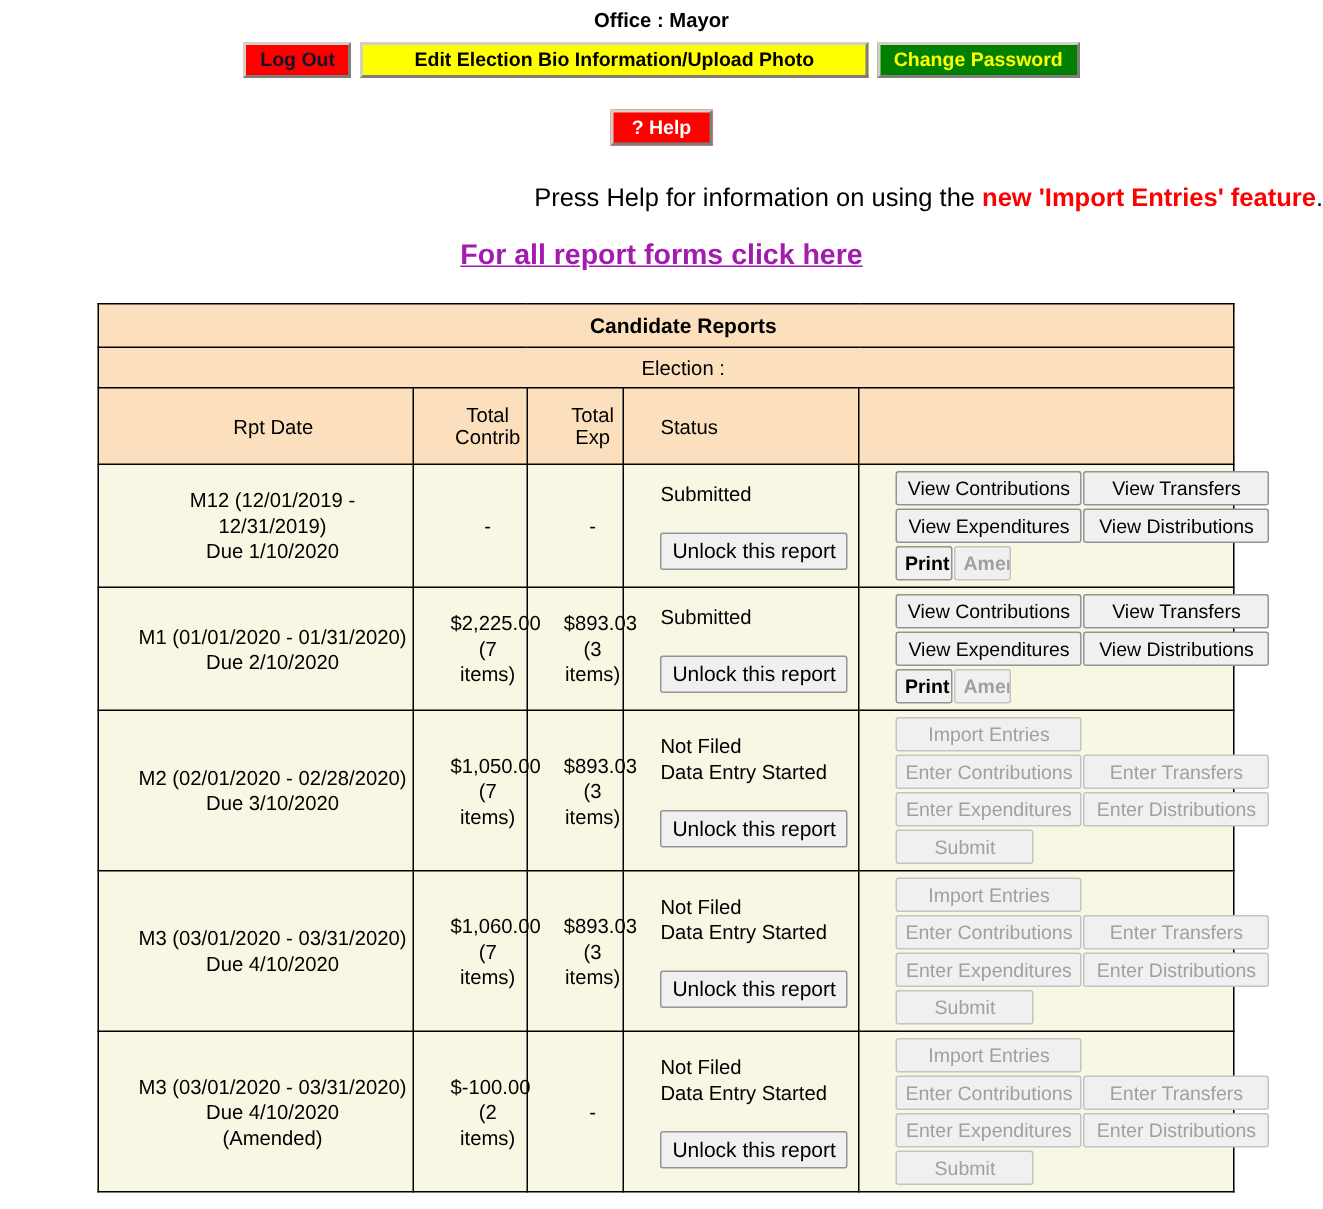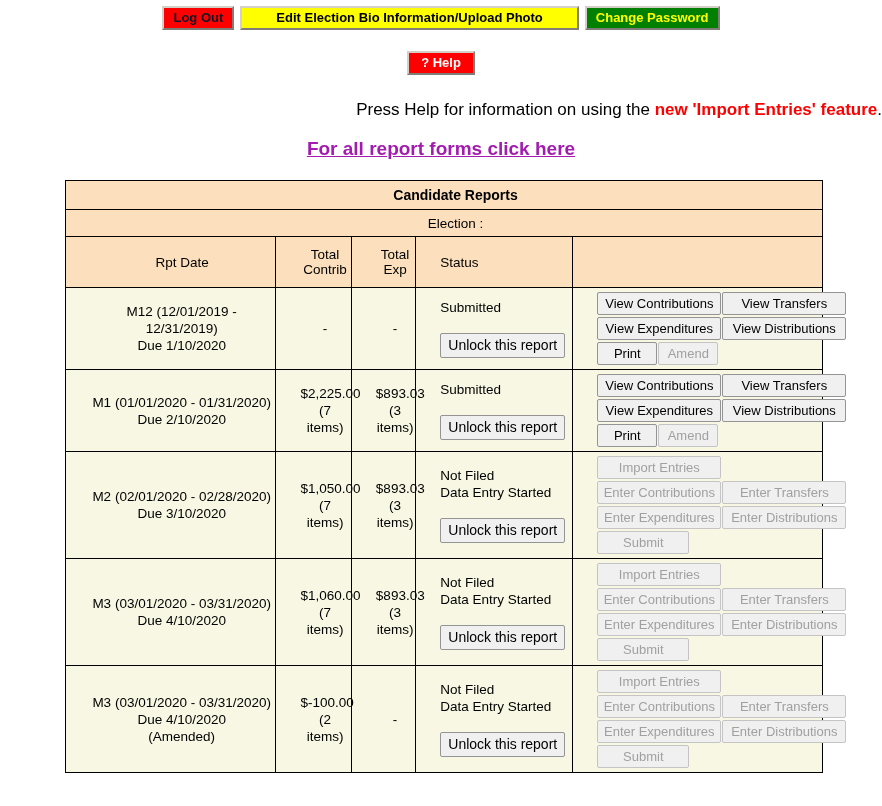--- a/index.html
+++ b/index.html
@@ -177,31 +177,32 @@
 
   .unlock-btn {
     padding: 4px 7px;
     margin-top: 17px;
     font-size: 14px;
   }
 
   .act-grid { font-size: 0; white-space: nowrap; }
   .act-grid .ibtn { margin-right: 1px; }
   .w-wide  { width: 124px; }
-  .w-small { width: 60px; }
+  .w-small { width: 38px; font-weight: bold; }
   .w-med   { width: 92px; }
 
   .status-line { display: block; }
 </style>
 </head>
 <body>
 
 <div class="page">
 
 
+  <div class="office">Office : Mayor</div>
 
   <div class="btn-row">
     <span class="hdr-btn logout">Log Out</span><span class="hdr-btn editbio">Edit Election Bio Information/Upload Photo</span><span class="hdr-btn changepass">Change Password</span>
   </div>
 
   <div class="help-row">
     <span class="hdr-btn help">? Help</span>
   </div>
 
   <div class="help-text">

